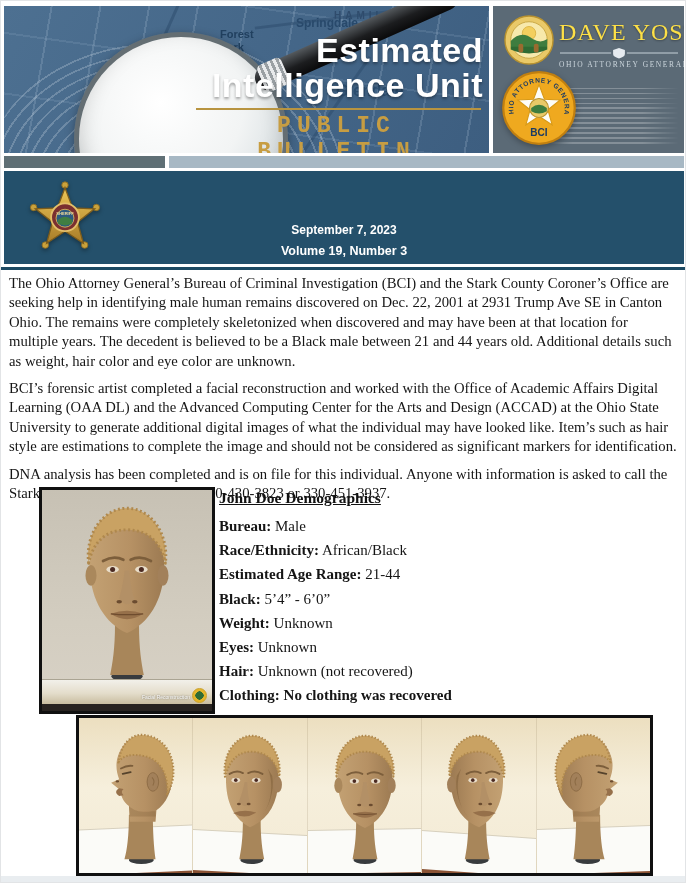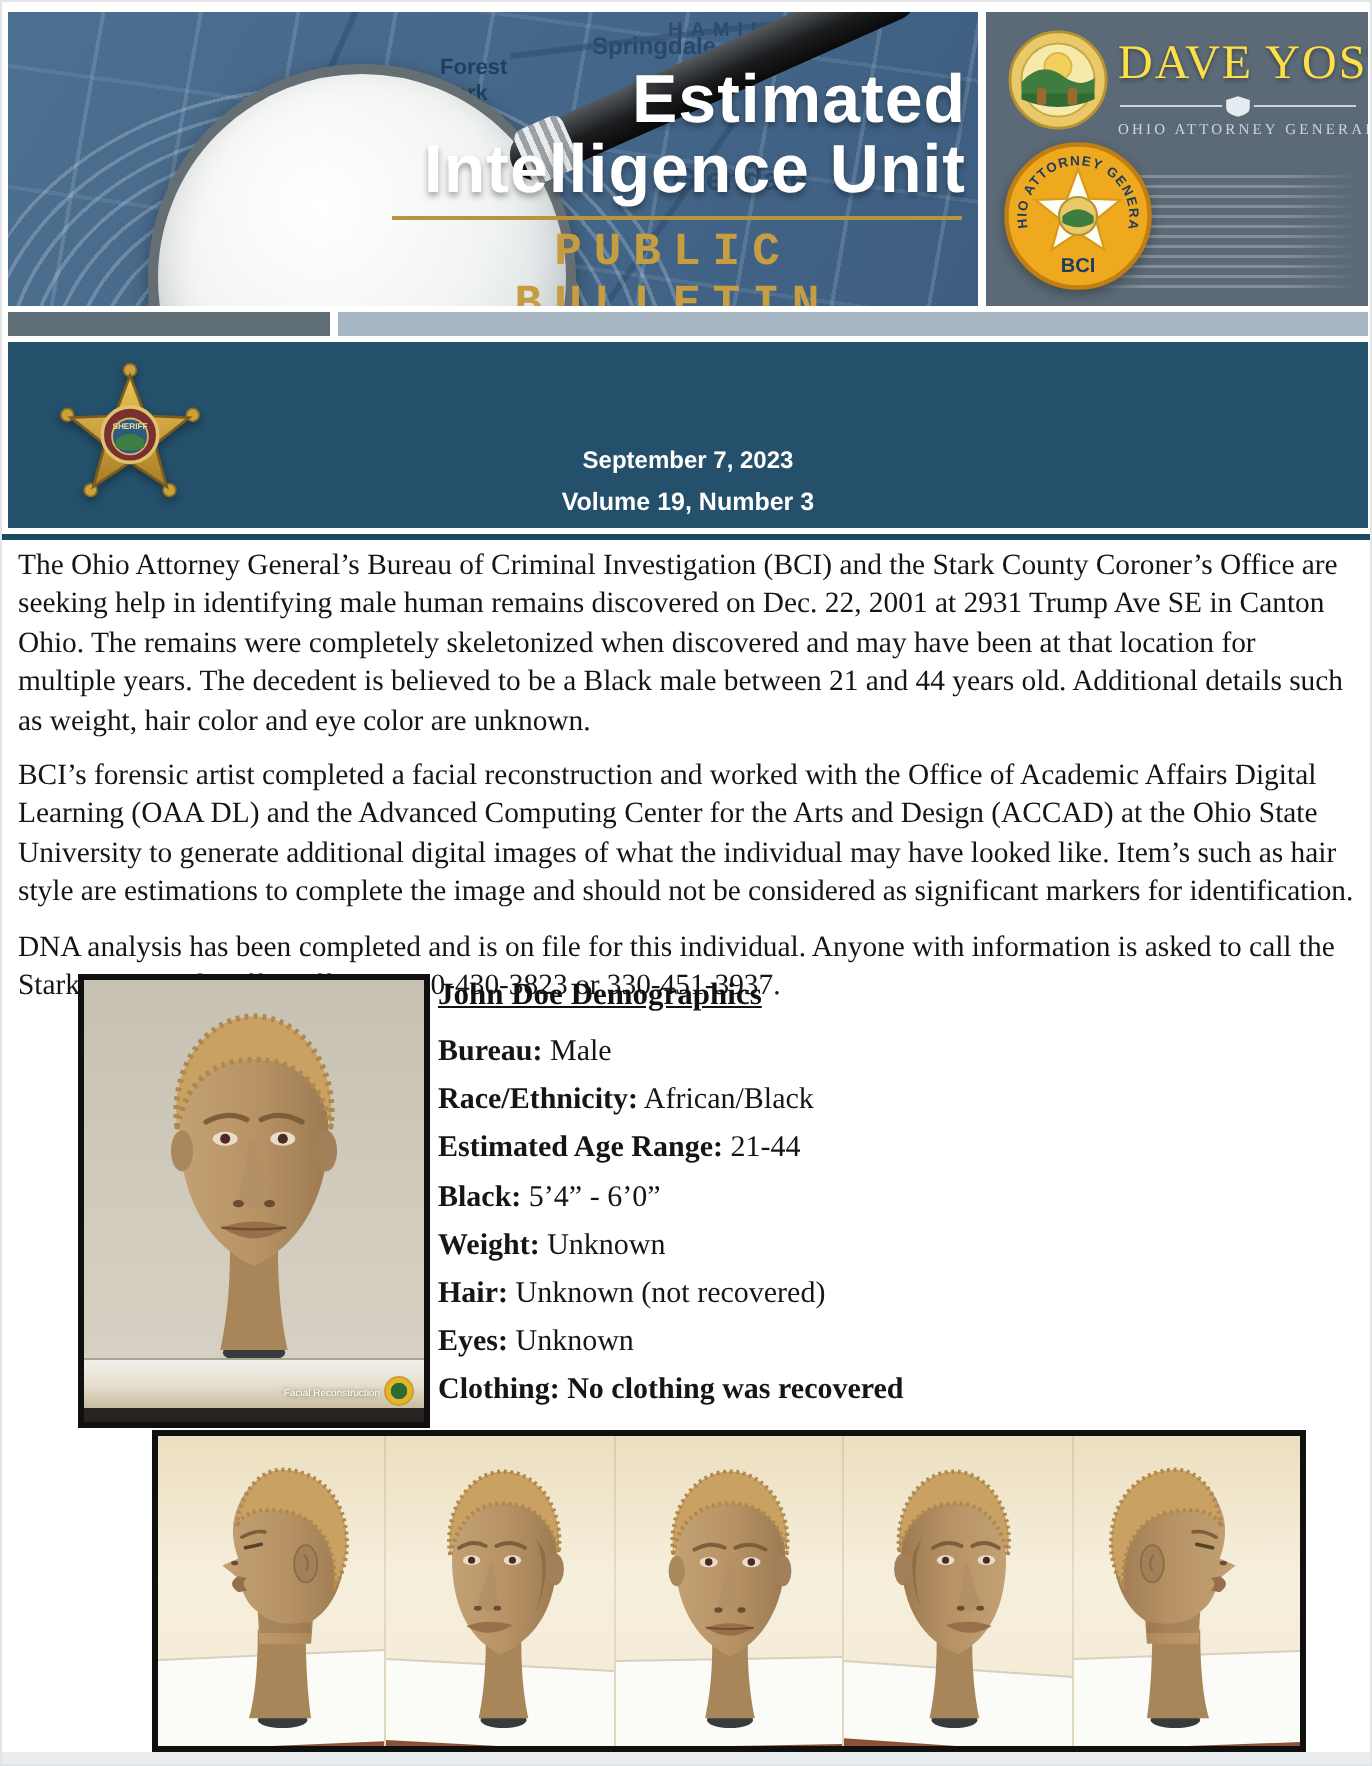--- a/index.html
+++ b/index.html
@@ -279,23 +279,23 @@
   <div class="demo-row"><span class="demo-label">Bureau:</span> <span class="demo-value">Male</span></div>
 
   <div class="demo-row"><span class="demo-label">Race/Ethnicity:</span> <span class="demo-value">African/Black</span></div>
 
   <div class="demo-row"><span class="demo-label">Estimated Age Range:</span> <span class="demo-value">21-44</span></div>
 
   <div class="demo-row"><span class="demo-label">Black:</span> <span class="demo-value">5’4” - 6’0”</span></div>
 
   <div class="demo-row"><span class="demo-label">Weight:</span> <span class="demo-value">Unknown</span></div>
 
+  <div class="demo-row"><span class="demo-label">Eyes:</span> <span class="demo-value">Unknown</span></div>
+
   <div class="demo-row"><span class="demo-label">Hair:</span> <span class="demo-value">Unknown (not recovered)</span></div>
-
-  <div class="demo-row"><span class="demo-label">Eyes:</span> <span class="demo-value">Unknown</span></div>
 
   <div class="demo-row bold-value"><span class="demo-label">Clothing:</span> <span class="demo-value">No clothing was recovered</span></div>
 </div>
     </div>
   </div>
 
   <figure class="strip-fig" style="margin:0">
     <div class="panel">
       <div class="pedestal"></div>
       <svg class="head" viewBox="0 0 120 160">

